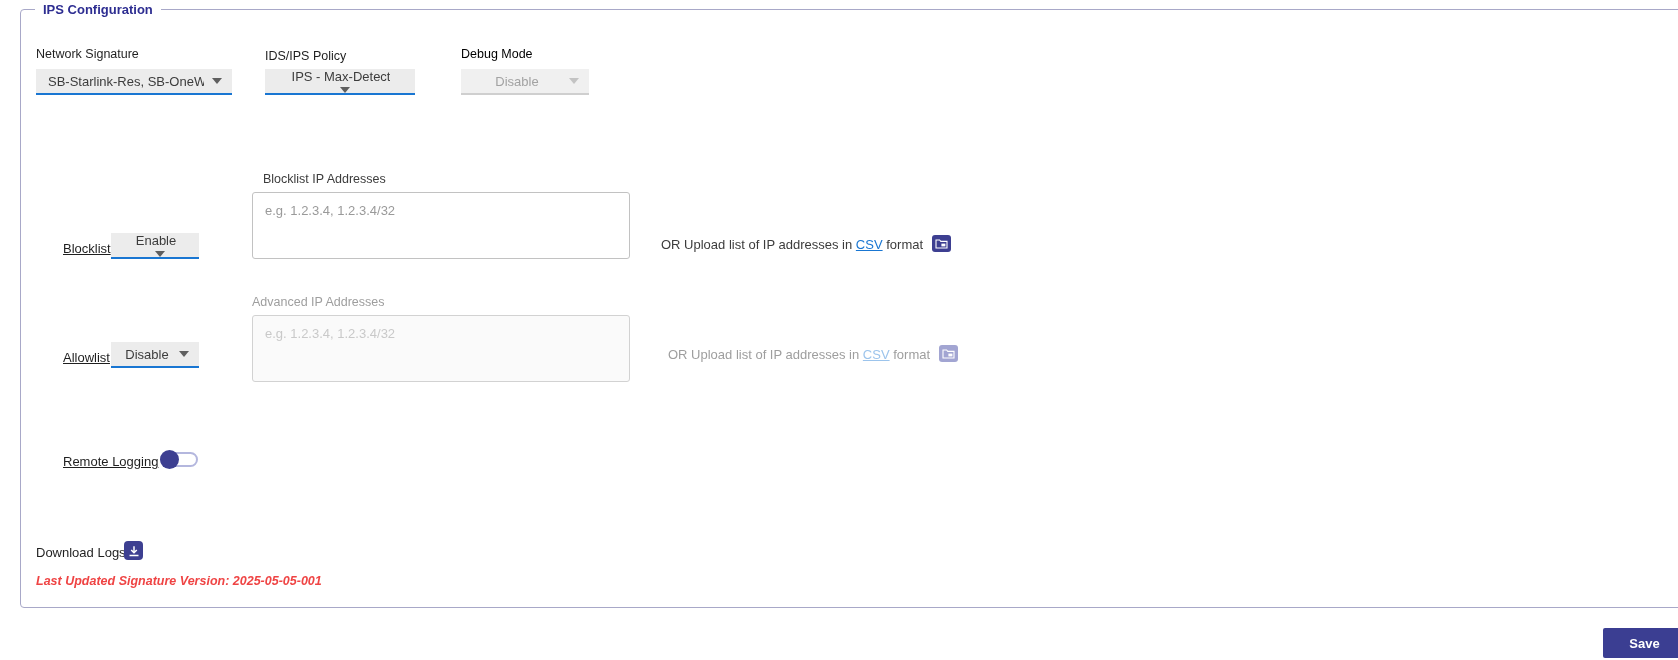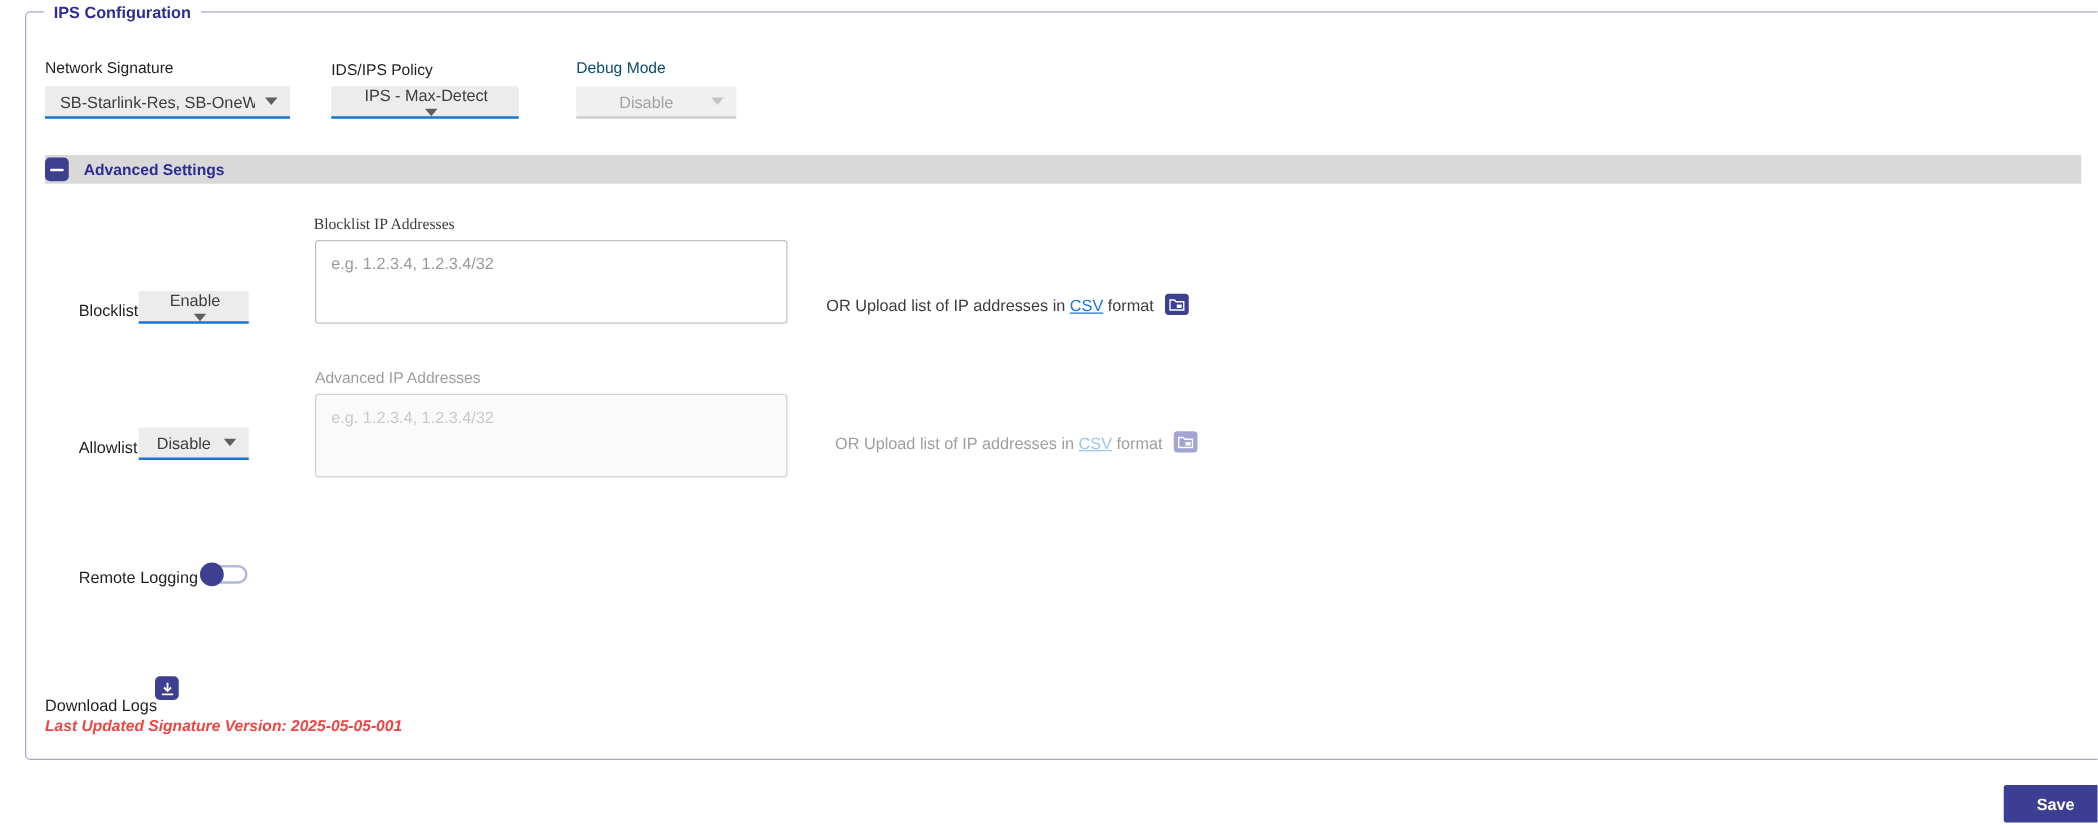--- a/index.html
+++ b/index.html
@@ -33,21 +33,21 @@
     color: #2d2d91;
   }
 
   
   .field-label {
     position: absolute;
     font-size: 12.5px;
     color: #1f1f1f;
     white-space: nowrap;
   }
-  .field-label.dim { color: #0c4a6e; }
+  .field-label.dim { color: #000000; }
 
   .dropdown {
     position: absolute;
     height: 26px;
     background: #ececec;
     border-bottom: 2px solid #1976d2;
     display: flex;
     align-items: center;
     padding: 0 10px 0 12px;
     cursor: pointer;
@@ -132,20 +132,21 @@
   }
   textarea.ip-box::placeholder { color: #9a9a9a; }
   textarea.ip-box.dim { border-color: #d2d2d2; }
   textarea.ip-box.dim::placeholder { color: #c9c9c9; }
 
   .row-label {
     position: absolute;
     font-size: 13px;
     color: #1f1f1f;
     white-space: nowrap;
+    text-decoration: underline;
   }
 
   .csv-line {
     position: absolute;
     display: flex;
     align-items: flex-end;
     font-size: 13px;
     color: #3c3c3c;
     white-space: pre;
   }
@@ -253,28 +254,22 @@
       <span class="dd-value">IPS - Max-Detect</span>
       <span class="caret"></span>
     </div>
 
     <span class="field-label dim" style="left:440px; top:30px;">Debug Mode</span>
     <div class="dropdown disabled" style="left:440px; top:52px; width:128px;">
       <span class="dd-value">Disable</span>
       <span class="caret"></span>
     </div>
 
-    <div class="adv-bar">
-      <button class="collapse-btn">
-        <span class="minus-bar"></span>
-      </button>
-      <span class="adv-title">Advanced Settings</span>
-    </div>
-
-    <span class="ta-label" style="left:230px; top:155px;font-family:Liberation Serif, serif;">Blocklist IP Addresses</span>
+
+    <span class="ta-label" style="left:242px; top:155px;">Blocklist IP Addresses</span>
     <textarea class="ip-box" style="left: 231px; top: 175px;" placeholder="e.g. 1.2.3.4, 1.2.3.4/32"></textarea>
     <span class="row-label" style="left:42px; top:224px;">Blocklist</span>
     <div class="dropdown" style="left:90px; top:216px; width:88px;flex-direction:column;">
       <span class="dd-value">Enable</span>
       <span class="caret"></span>
     </div>
     <div class="csv-line" style="left:640px; top:218px;">
       <span>OR Upload list of IP addresses in </span><a>CSV</a><span> format</span>
       <button class="icon-btn">
         <svg width="13" height="11" viewBox="0 0 13 11">
@@ -300,21 +295,21 @@
         </svg>
       </button>
     </div>
 
     <span class="row-label" style="left:42px; top:437px;">Remote Logging</span>
     <div class="toggle" style="left:139px; top:433px;">
       <span class="track"></span>
       <span class="knob"></span>
     </div>
 
-    <span class="dl-label" style="left:15px; top:540px;">Download Logs</span>
+    <span class="dl-label" style="left:15px; top:528px;">Download Logs</span>
     <button class="dl-btn" style="left:103px; top:524px;">
       <svg width="12" height="12" viewBox="0 0 12 12">
         <path d="M6 1.2 v6" stroke="#ffffff" stroke-width="1.5" fill="none"></path>
         <path d="M3.2 5 L6 7.8 L8.8 5" stroke="#ffffff" stroke-width="1.5" fill="none"></path>
         <path d="M1.5 10.5 h9" stroke="#ffffff" stroke-width="1.5" fill="none"></path>
       </svg>
     </button>
 
     <span class="signature" style="left:15px; top:557px;">Last Updated Signature Version: 2025-05-05-001</span>
 

